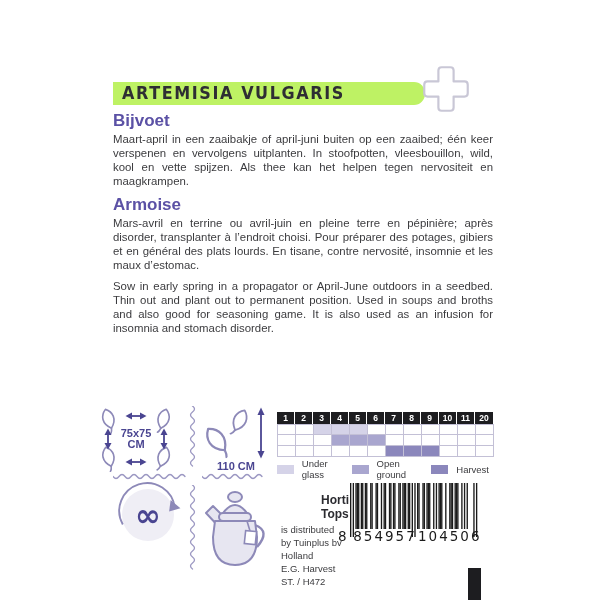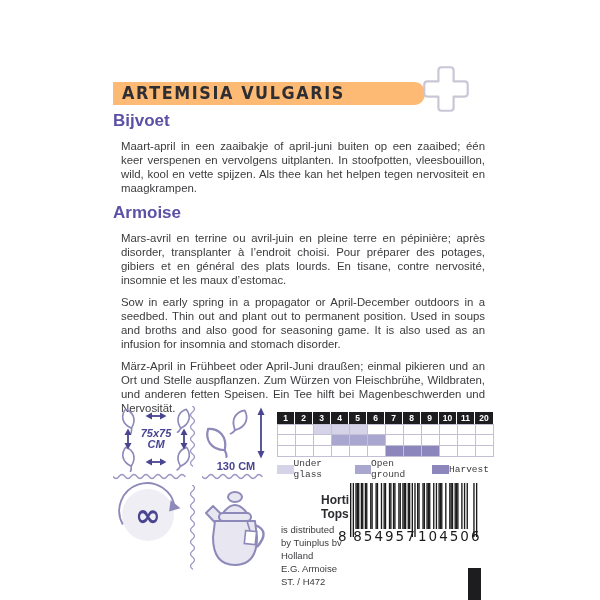--- a/index.html
+++ b/index.html
@@ -1,51 +1,51 @@
 <!DOCTYPE html>
 <html><head>
 <meta charset="utf-8">
 <style>
   html,body{margin:0;padding:0;background:#fff;}
   #canvas{position:relative;width:600px;height:600px;background:#ffffff;overflow:hidden;
           font-family:"Liberation Sans",sans-serif;color:#3b3b3e;}
   
-  .title-bar{position:absolute;left:113px;top:82px;width:312px;height:23px;background:#fdba74;
+  .title-bar{position:absolute;left:113px;top:82px;width:312px;height:23px;background:#bef264;
              border-radius:0 11px 11px 0;display:flex;align-items:center;}
   .title-bar h1{margin:0;padding-left:9px;font-size:16px;font-weight:600;letter-spacing:1.6px;
                 color:#2e2e33;font-family:"DejaVu Sans",sans-serif;transform:scaleY(1.08);}
   .plus-icon{position:absolute;left:421px;top:64px;}
   
   .sections{position:absolute;left:113px;top:111px;width:380px;}
   .sections section{margin-bottom:7px;}
   .sections h3{margin:0 0 1px 0;font-size:17px;font-weight:bold;color:#5b51a5;}
-  .sections p{margin:8px;font-size:11.4px;line-height:14px;text-align:justify;color:#3b3b3e;}
-  
-  .spacing-box{position:absolute;left:116px;top:407px;width:80px;height:64px;font-style:italic;}
+  .sections p{margin:0;font-size:11.4px;line-height:14px;text-align:justify;color:#3b3b3e;}
+  
+  .spacing-box{position:absolute;left:96px;top:407px;width:80px;height:64px;}
   .leaf{color:#8d89b8;position:absolute;}
   .arrow-abs{position:absolute;}
   .spacing-label{position:absolute;left:0;top:21px;width:80px;text-align:center;
                  font-size:11px;font-weight:bold;color:#4a4591;line-height:11px;}
   .height-box{position:absolute;left:203px;top:407px;width:66px;height:66px;}
   .height-label{position:absolute;left:0;top:53px;width:66px;text-align:center;
                 font-size:11px;font-weight:bold;color:#4a4591;}
   .squiggle{position:absolute;}
   
   .calendar{position:absolute;left:277px;top:412px;}
   .cal-months{display:grid;grid-template-columns:repeat(12,18px);}
   .cal-months div{box-sizing:border-box;height:12px;background:#1d1d20;color:#fff;
                   font-size:8.5px;font-weight:bold;display:flex;align-items:center;justify-content:center;
                   border-right:1px solid #fff;}
   .cal-months div:last-child{border-right:none;}
   .cal-grid{display:grid;grid-template-columns:repeat(12,18px);border-left:1px solid #c3c0d6;}
   .cal-grid div{box-sizing:border-box;width:18px;height:11px;background:#fff;
                 border-right:1px solid #c3c0d6;border-bottom:1px solid #c3c0d6;}
   .cal-grid div:nth-child(-n+12){border-top:1px solid #c3c0d6;}
   .legend{position:absolute;left:277px;top:458px;width:212px;display:flex;justify-content:space-between;align-items:center;}
-  .legend-item{display:flex;align-items:center;gap:0;font-family:Liberation Mono, monospace;}
+  .legend-item{display:flex;align-items:center;gap:8px;}
   .legend-item .swatch{display:inline-block;width:17px;height:9px;}
   .legend-item span{font-size:9.5px;color:#3b3b3e;}
   
   .perennial{position:absolute;left:119px;top:486px;width:58px;height:58px;}
   .perennial .disc{position:absolute;left:3px;top:3px;width:52px;height:52px;border-radius:50%;background:#efeef5;}
   .perennial .inf{position:absolute;left:0;top:0;width:58px;height:58px;display:flex;align-items:center;justify-content:center;
                   font-family:"DejaVu Sans",sans-serif;font-size:31px;font-weight:bold;color:#4a4591;}
   .teapot-icon{position:absolute;left:203px;top:487px;}
   .distributor{position:absolute;left:281px;top:493px;width:70px;}
   .distributor .dist-name{font-size:12px;font-weight:bold;color:#2b2b30;margin-bottom:2px;padding-left:40px;}
@@ -83,24 +83,23 @@
   <div class="sections">
     <section>
       <h3>Bijvoet</h3>
       <p>Maart-april in een zaaibakje of april-juni buiten op een zaaibed; één keer verspenen en vervolgens uitplanten. In stoofpotten, vleesbouillon, wild, kool en vette spijzen. Als thee kan het helpen tegen nervositeit en maagkrampen.</p>
     </section>
     <section>
       <h3>Armoise</h3>
       <p>Mars-avril en terrine ou avril-juin en pleine terre en pépinière; après disorder, transplanter à l’endroit choisi. Pour préparer des potages, gibiers et en général des plats lourds. En tisane, contre nervosité, insomnie et les maux d’estomac.</p>
     </section>
     <section>
-      <p>Sow in early spring in a propagator or April-December outdoors in a seedbed. Thin out and plant out to permanent position. Used in soups and broths and also good for seasoning game. It is also used as an infusion for insomnia and stomach disorder.</p>
+      <p>Sow in early spring in a propagator or April-June outdoors in a seedbed. Thin out and plant out to permanent position. Used in soups and broths and also good for seasoning game. It is also used as an infusion for insomnia and stomach disorder.</p>
     </section>
     <section>
-      <p>März-April in Frühbeet oder April-Juni draußen; einmal pikieren und an Ort und Stelle auspflanzen. Zum Würzen von Fleischbrühe, Wildbraten, und anderen fetten Speisen. Ein Tee hilft bei Magenbeschwerden und Nervosität.</p>
     </section>
   </div>
 
   <div class="spacing-box">
     <svg class="leaf" style="left:2px;top:0;transform:rotate(-18deg)" width="22" height="27" viewBox="0 0 24 30">
         <use href="#leaf-shape"></use>
       </svg>
     <svg class="leaf" style="left:56px;top:0;transform:rotate(16deg)" width="22" height="27" viewBox="0 0 24 30">
         <use href="#leaf-shape"></use>
       </svg>
@@ -155,21 +154,21 @@
         <use href="#leaf-shape"></use>
       </svg>
     <svg class="leaf" style="left:24px;top:0px;transform:rotate(26deg)" width="24" height="30" viewBox="0 0 24 30">
         <use href="#leaf-shape"></use>
       </svg>
     <svg class="arrow-abs" style="left:52px;top:0px" width="12" height="52" viewBox="0 0 12 52">
       <line x1="6" y1="6" x2="6" y2="46" stroke="#4a4591" stroke-width="1.8"></line>
       <polygon points="6,0.5 2.5,8 9.5,8" fill="#4a4591"></polygon>
         <polygon points="6,51.5 2.5,44 9.5,44" fill="#4a4591"></polygon>
     </svg>
-    <div class="height-label">130 CM</div>
+    <div class="height-label">110 CM</div>
   </div>
 
   <div class="calendar">
     <div id="cal-months" class="cal-months">
         <div>1</div>
         <div>2</div>
         <div>3</div>
         <div>4</div>
         <div>5</div>
         <div>6</div>
@@ -252,21 +251,21 @@
     <rect x="16" y="26" width="32" height="8" rx="4" fill="#e7e6f1" stroke="#8d89b8" stroke-width="2"></rect>
     <path d="M44 34 L47 44" fill="none" stroke="#8d89b8" stroke-width="1.6"></path>
     <rect x="42" y="44" width="11" height="13" fill="#ffffff" stroke="#8d89b8" stroke-width="1.6" transform="rotate(6 47 50)"></rect>
   </svg>
 
   <div class="distributor">
     <div class="dist-name">Horti Tops</div>
     <div class="dist-line">is distributed</div>
     <div class="dist-line">by Tuinplus bv</div>
     <div class="dist-line">Holland</div>
-    <div class="dist-line">E.G. Armoise</div>
+    <div class="dist-line">E.G. Harvest</div>
     <div class="dist-line">ST. / H472</div>
   </div>
 
   <svg id="barcode-bars" class="barcode" height="57" fill="#1a1a1a" width="128">
       <rect x="0.00" y="0" width="1.34" height="54"></rect>
       <rect x="2.68" y="0" width="1.34" height="54"></rect>
       <rect x="5.36" y="0" width="1.34" height="46"></rect>
       <rect x="6.70" y="0" width="1.34" height="46"></rect>
       <rect x="8.04" y="0" width="1.34" height="46"></rect>
       <rect x="10.72" y="0" width="1.34" height="46"></rect>

